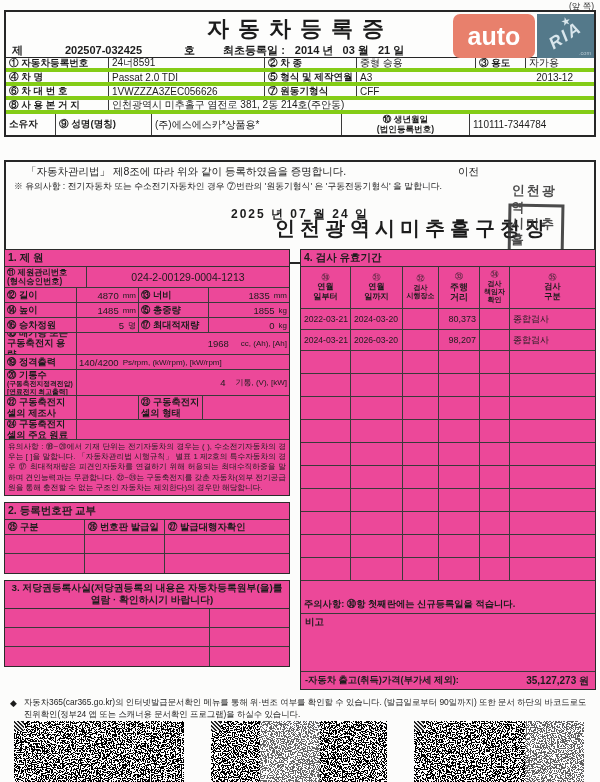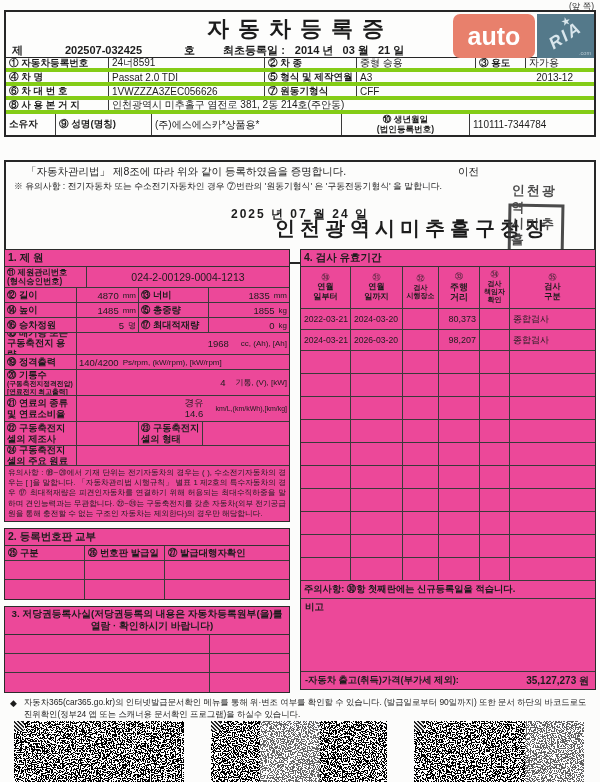--- a/index.html
+++ b/index.html
@@ -82,21 +82,21 @@
 
   
   .sec4 { display:flex; flex-direction:column; flex:1; }
   .hcell { flex-direction:column; justify-content:center; text-align:center; line-height:1.2;
            font-size:8.2px; font-weight:700; padding:0 1px; }
   .hnum { font-size:8px; font-weight:400; }
   .insp-head { height:42px; }
   .drow { height:21px; font-size:8.6px; }
   .nrow { height:23px; }
   .cw1{width:50px} .cw2{width:52px} .cw3{width:36px} .cw4{width:41px} .cw5{width:30px}
-  .caution { font-size:9.3px; font-weight:700; padding:2px 3px; border-bottom:1px solid #3a3a3a; white-space:nowrap; overflow:hidden; }
+  .caution { font-size:9.3px; font-weight:700; padding:2px 3px; border-bottom:1px solid #3a3a3a; white-space:nowrap; overflow:hidden;margin-top:15px; }
   .remarks { flex:1; border-bottom:1px solid #3a3a3a; font-size:9.5px; font-weight:700; padding:2px 4px; }
   .price-row { height:17px; display:flex; align-items:center; justify-content:space-between;
                font-weight:700; padding:0 6px 0 4px; }
   .price-label { font-size:9.3px; } .price-value { font-size:10px; }
 
   
   .footer { position:absolute; left:10px; right:8px; top:697px; display:flex; gap:7px; }
   .bullet { font-size:9px; margin-top:1px; }
   .ftext { font-size:8.4px; line-height:1.4; }
 
@@ -258,33 +258,20 @@
         </div>
         <div class="srow h26">
           <div class="sc lab col wl">
             <span>⑳ 기통수</span>
             <span class="tiny">(구동축전지정격전압)</span>
             <span class="tiny">[연료전지 최고출력]</span>
           </div>
           <div class="sc sp" style="justify-content:flex-end">
             <span>4</span>
             <span class="unit" style="margin-left:10px">기통, (V), [kW]</span>
-          </div>
-        </div>
-        <div class="srow h26">
-          <div class="sc lab col wl">
-            <span>㉑ 연료의 종류</span>
-            <span>및 연료소비율</span>
-          </div>
-          <div class="sc sp">
-            <span style="margin-left:auto;margin-right:8px;display:flex;flex-direction:column;align-items:center;line-height:1.15">
-              <span>경유</span>
-              <span>14.6</span>
-            </span>
-            <span class="unit u7">km/L,(km/kWh),[km/kg]</span>
           </div>
         </div>
         <div class="srow h24">
           <div class="sc lab col wl">
             <span>㉒ 구동축전지</span>
             <span>셀의 제조사</span>
           </div>
           <div class="sc wv"></div>
           <div class="sc lab col wm">
             <span>㉓ 구동축전지</span>

